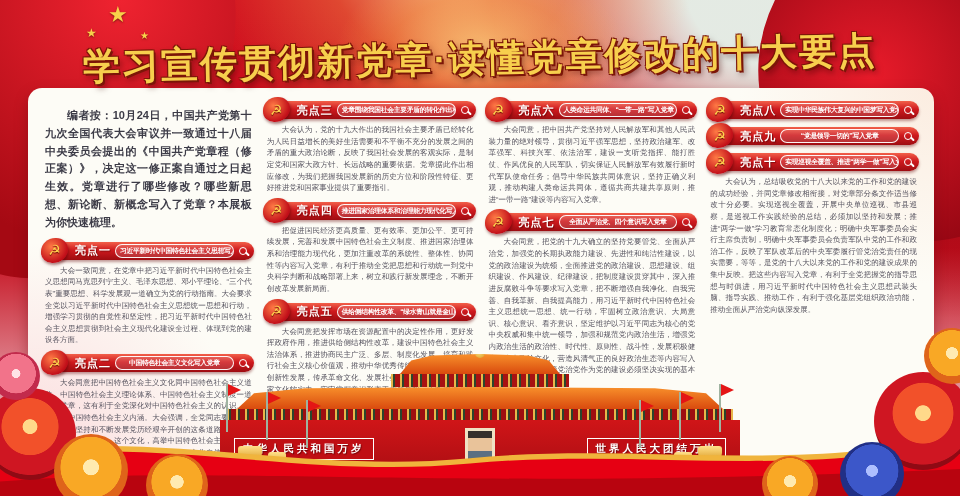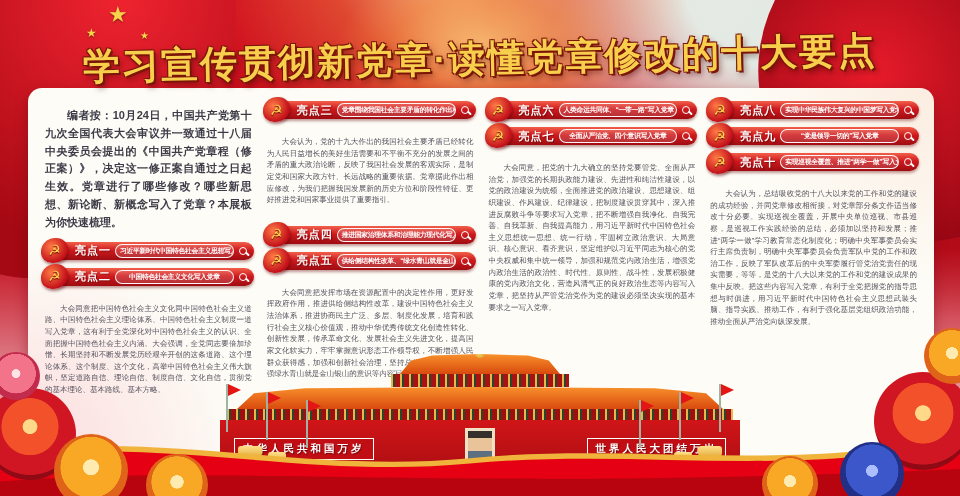--- a/index.html
+++ b/index.html
@@ -56,21 +56,21 @@
   .pnum { color:#fff; font-weight:bold; font-size:11px; letter-spacing:1px; flex:none;
     text-shadow:1px 1px 1px rgba(90,0,0,.6); }
   .pill { flex:1; min-width:0; border:1px solid rgba(255,255,255,.95); border-radius:9px;
     background:rgba(255,255,255,.14); color:#fff; font-size:6.8px; font-weight:bold;
     letter-spacing:-.3px; padding:1px 4px; white-space:nowrap; overflow:hidden; text-align:center; }
   .mag { flex:none; width:8px; height:8px; border:1.5px solid #fff; border-radius:50%;
     position:relative; margin:0 2px 0 1px; }
   .mag::after { content:""; position:absolute; width:5px; height:1.6px; background:#fff;
     right:-4px; bottom:-1px; transform:rotate(45deg); border-radius:1px; }
   .ptext { font-size:7.5px; line-height:1.55; color:#55525e; text-indent:2em;
-    text-align:justify; padding:12px 2px; }
+    text-align:justify; padding:0 2px; }
 
   
   .gate { position:absolute; left:50%; transform:translateX(-50%); bottom:18px;
     width:520px; z-index:3; }
   .gate > div { margin:0 auto; }
   .roof-top { width:160px; height:20px; background:linear-gradient(180deg,#f8902b,#d94a0e);
     clip-path:polygon(0 100%, 7% 32%, 20% 8%, 50% 0, 80% 8%, 93% 32%, 100% 100%); position:relative; }
   .gate-emblem { position:absolute; left:50%; top:-6px; transform:translateX(-50%);
     width:10px; height:10px; border-radius:50%; z-index:4;
     background:radial-gradient(circle at 40% 35%, #ffe38a, #d99a1f); }
@@ -132,20 +132,21 @@
   <div class="panel">
     <div class="col">
       <p class="intro">编者按：10月24日，中国共产党第十九次全国代表大会审议并一致通过十八届中央委员会提出的《中国共产党章程（修正案）》，决定这一修正案自通过之日起生效。党章进行了哪些修改？哪些新思想、新论断、新概念写入了党章？本展板为你快速梳理。</p>
       <section class="point">
         <div class="ribbon">
           <span class="emblem">☭</span>
           <span class="pnum">亮点一</span>
           <span class="pill">习近平新时代中国特色社会主义思想写入党章</span>
           <span class="mag"></span>
         </div>
+        <p class="ptext">大会一致同意，在党章中把习近平新时代中国特色社会主义思想同马克思列宁主义、毛泽东思想、邓小平理论、“三个代表”重要思想、科学发展观一道确立为党的行动指南。大会要求全党以习近平新时代中国特色社会主义思想统一思想和行动，增强学习贯彻的自觉性和坚定性，把习近平新时代中国特色社会主义思想贯彻到社会主义现代化建设全过程、体现到党的建设各方面。</p>
       </section>
       <section class="point">
         <div class="ribbon">
           <span class="emblem">☭</span>
           <span class="pnum">亮点二</span>
           <span class="pill">中国特色社会主义文化写入党章</span>
           <span class="mag"></span>
         </div>
         <p class="ptext">大会同意把中国特色社会主义文化同中国特色社会主义道路、中国特色社会主义理论体系、中国特色社会主义制度一道写入党章，这有利于全党深化对中国特色社会主义的认识、全面把握中国特色社会主义内涵。大会强调，全党同志要倍加珍惜、长期坚持和不断发展党历经艰辛开创的这条道路、这个理论体系、这个制度、这个文化，高举中国特色社会主义伟大旗帜，坚定道路自信、理论自信、制度自信、文化自信，贯彻党的基本理论、基本路线、基本方略。</p>
       </section>
@@ -161,40 +162,42 @@
         </div>
         <p class="ptext">大会认为，党的十九大作出的我国社会主要矛盾已经转化为人民日益增长的美好生活需要和不平衡不充分的发展之间的矛盾的重大政治论断，反映了我国社会发展的客观实际，是制定党和国家大政方针、长远战略的重要依据。党章据此作出相应修改，为我们把握我国发展新的历史方位和阶段性特征、更好推进党和国家事业提供了重要指引。</p>
       </section>
       <section class="point">
         <div class="ribbon">
           <span class="emblem">☭</span>
           <span class="pnum">亮点四</span>
           <span class="pill">推进国家治理体系和治理能力现代化写入党章</span>
           <span class="mag"></span>
         </div>
+        <p class="ptext">把促进国民经济更高质量、更有效率、更加公平、更可持续发展，完善和发展中国特色社会主义制度、推进国家治理体系和治理能力现代化，更加注重改革的系统性、整体性、协同性等内容写入党章，有利于推动全党把思想和行动统一到党中央科学判断和战略部署上来，树立和践行新发展理念，不断开创改革发展新局面。</p>
       </section>
       <section class="point">
         <div class="ribbon">
           <span class="emblem">☭</span>
           <span class="pnum">亮点五</span>
           <span class="pill">供给侧结构性改革、“绿水青山就是金山银山”写入党章</span>
           <span class="mag"></span>
         </div>
         <p class="ptext">大会同意把发挥市场在资源配置中的决定性作用，更好发挥政府作用，推进供给侧结构性改革，建设中国特色社会主义法治体系，推进协商民主广泛、多层、制度化发展，培育和践行社会主义核心价值观，推动中华优秀传统文化创造性转化、创新性发展，传承革命文化、发展社会主义先进文化，提高国家文化软实力，牢牢掌握意识形态工作领导权，不断增强人民群众获得感，加强和创新社会治理，坚持总体国家安全观，增强绿水青山就是金山银山的意识等内容写入党章。</p>
       </section>
     </div>
 
     <div class="col">
       <section class="point">
         <div class="ribbon">
           <span class="emblem">☭</span>
           <span class="pnum">亮点六</span>
           <span class="pill">人类命运共同体、“一带一路”写入党章</span>
           <span class="mag"></span>
         </div>
+        <p class="ptext">大会同意，把中国共产党坚持对人民解放军和其他人民武装力量的绝对领导，贯彻习近平强军思想，坚持政治建军、改革强军、科技兴军、依法治军，建设一支听党指挥、能打胜仗、作风优良的人民军队，切实保证人民解放军有效履行新时代军队使命任务；倡导中华民族共同体意识，坚持正确义利观，推动构建人类命运共同体，遵循共商共建共享原则，推进“一带一路”建设等内容写入党章。</p>
       </section>
       <section class="point">
         <div class="ribbon">
           <span class="emblem">☭</span>
           <span class="pnum">亮点七</span>
           <span class="pill">全面从严治党、四个意识写入党章</span>
           <span class="mag"></span>
         </div>
         <p class="ptext">大会同意，把党的十九大确立的坚持党要管党、全面从严治党，加强党的长期执政能力建设、先进性和纯洁性建设，以党的政治建设为统领，全面推进党的政治建设、思想建设、组织建设、作风建设、纪律建设，把制度建设贯穿其中，深入推进反腐败斗争等要求写入党章，把不断增强自我净化、自我完善、自我革新、自我提高能力，用习近平新时代中国特色社会主义思想统一思想、统一行动，牢固树立政治意识、大局意识、核心意识、看齐意识，坚定维护以习近平同志为核心的党中央权威和集中统一领导，加强和规范党内政治生活，增强党内政治生活的政治性、时代性、原则性、战斗性，发展积极健康的党内政治文化，营造风清气正的良好政治生态等内容写入党章，把坚持从严管党治党作为党的建设必须坚决实现的基本要求之一写入党章。</p>
       </section>

